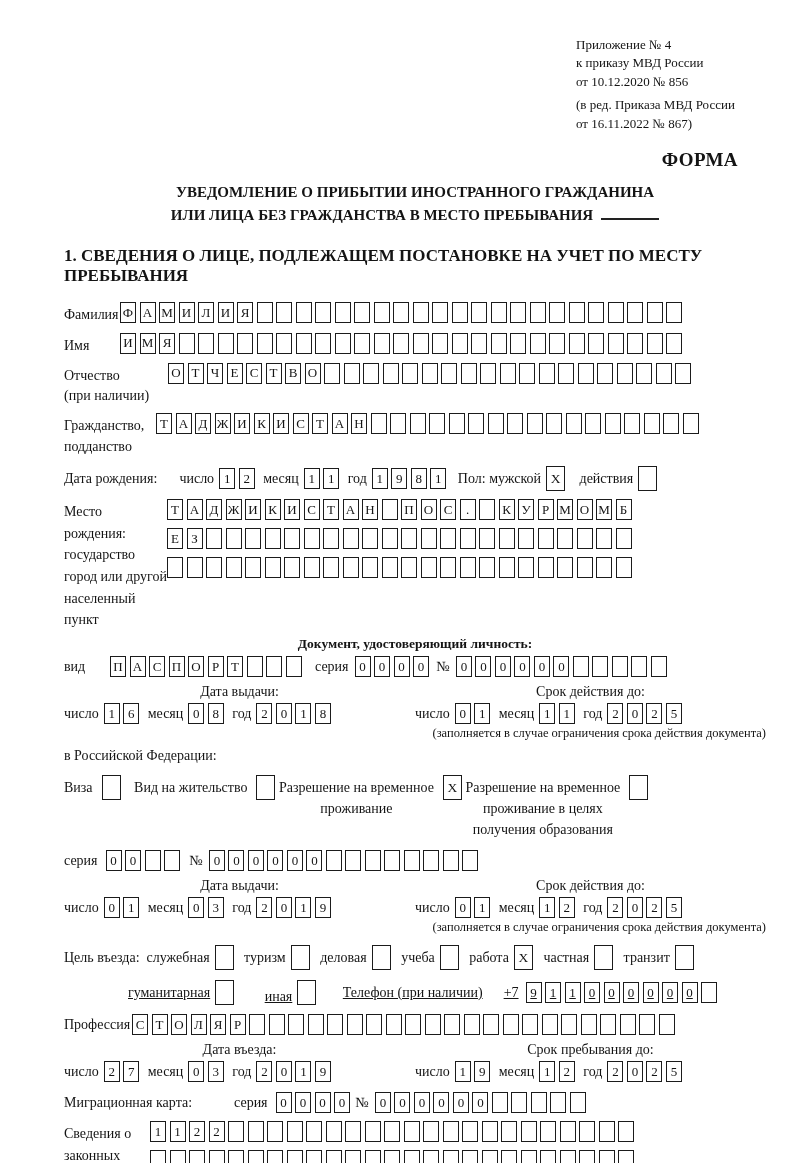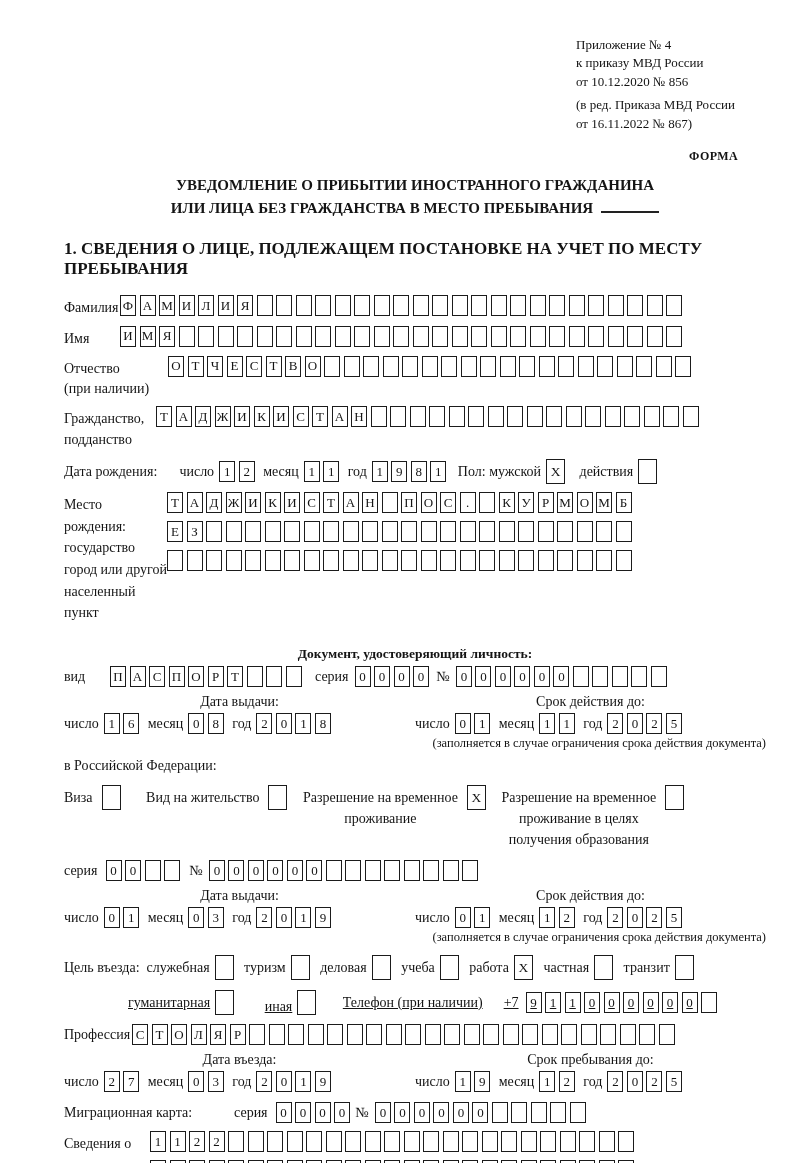--- a/index.html
+++ b/index.html
@@ -8,21 +8,21 @@
     width:800px; height:1163px; overflow:hidden;
     color:#141414;
     font-family:"Liberation Serif", serif;
   }
   .page { padding:36px 34px 0 64px; }
 
   
   .annex { width:186px; margin-left:auto; margin-right:4px; font-size:13px; line-height:1.42; }
   .annex .gap { margin-top:5px; }
 
-  .forma { text-align:right; padding-right:28px; font-weight:bold; font-size:12px; margin-top:16px; letter-spacing:.4px; }
+  .forma { text-align:right; padding-right:28px; font-weight:bold; font-size:19px; margin-top:16px; letter-spacing:.4px; }
 
   .title { text-align:center; font-weight:bold; font-size:15px; line-height:1.5; margin-top:10px; }
   .blank-underline { display:inline-block; width:58px; border-bottom:2px solid #222; height:14px; margin-left:8px; }
 
   .sec1 { font-weight:bold; font-size:17px; margin-top:20px; }
 
   
   .cells { display:inline-flex; align-items:center; flex:none; }
   .cell {
     display:inline-flex; flex:none; align-items:center; justify-content:center;
@@ -40,24 +40,24 @@
   
   .dates-head { display:flex; margin-top:7px; font-size:14px; }
   .dates-head .hl { width:50%; text-align:center; }
   .dates-head .hr { flex:1; text-align:center; }
   .dates-row { display:flex; margin-top:3px; font-size:14px; }
   .dates-row .dl { width:50%; } .dates-row .dr { flex:1; }
   .dgroup { display:inline-flex; align-items:center; gap:5px; }
   .note { text-align:right; font-size:12.5px; margin-top:2px; }
 
   .plain { font-size:14px; margin-top:7px; line-height:1.5; }
-  .center-bold { text-align:center; font-weight:bold; font-size:13.5px; margin-top:22px; }
+  .center-bold { text-align:center; font-weight:bold; font-size:13.5px; margin-top:5px; }
 
   
-  .res-row { display:flex; align-items:flex-start; margin-top:8px; font-size:14px; gap:12px; }
+  .res-row { display:flex; align-items:flex-start; margin-top:8px; font-size:14px; gap:0; }
   .res-item { display:flex; align-items:flex-start; gap:9px; }
   .res-label { text-align:center; line-height:1.5; padding-top:3px; }
   .res-item .cells { margin-top:1px; }
 
   
   .purpose-row { display:flex; align-items:center; gap:7px; font-size:14px; margin-top:10px; }
   .popt { display:inline-flex; align-items:center; gap:5px; }
   .indent64 { margin-left:64px;text-decoration:underline; }
 
   

